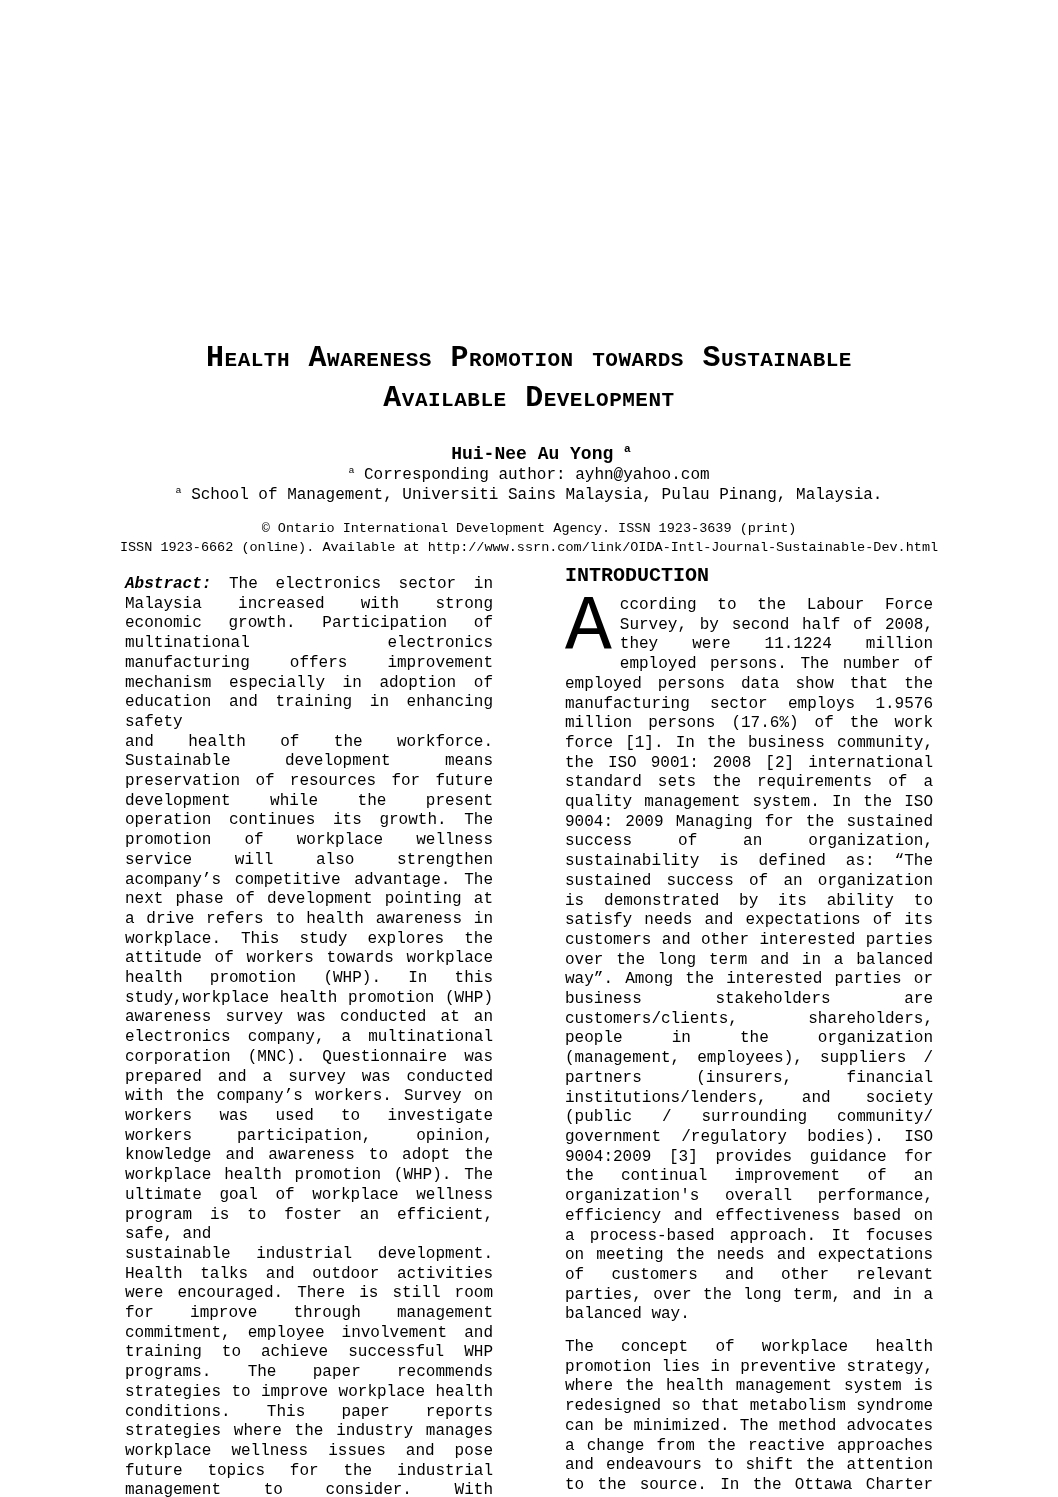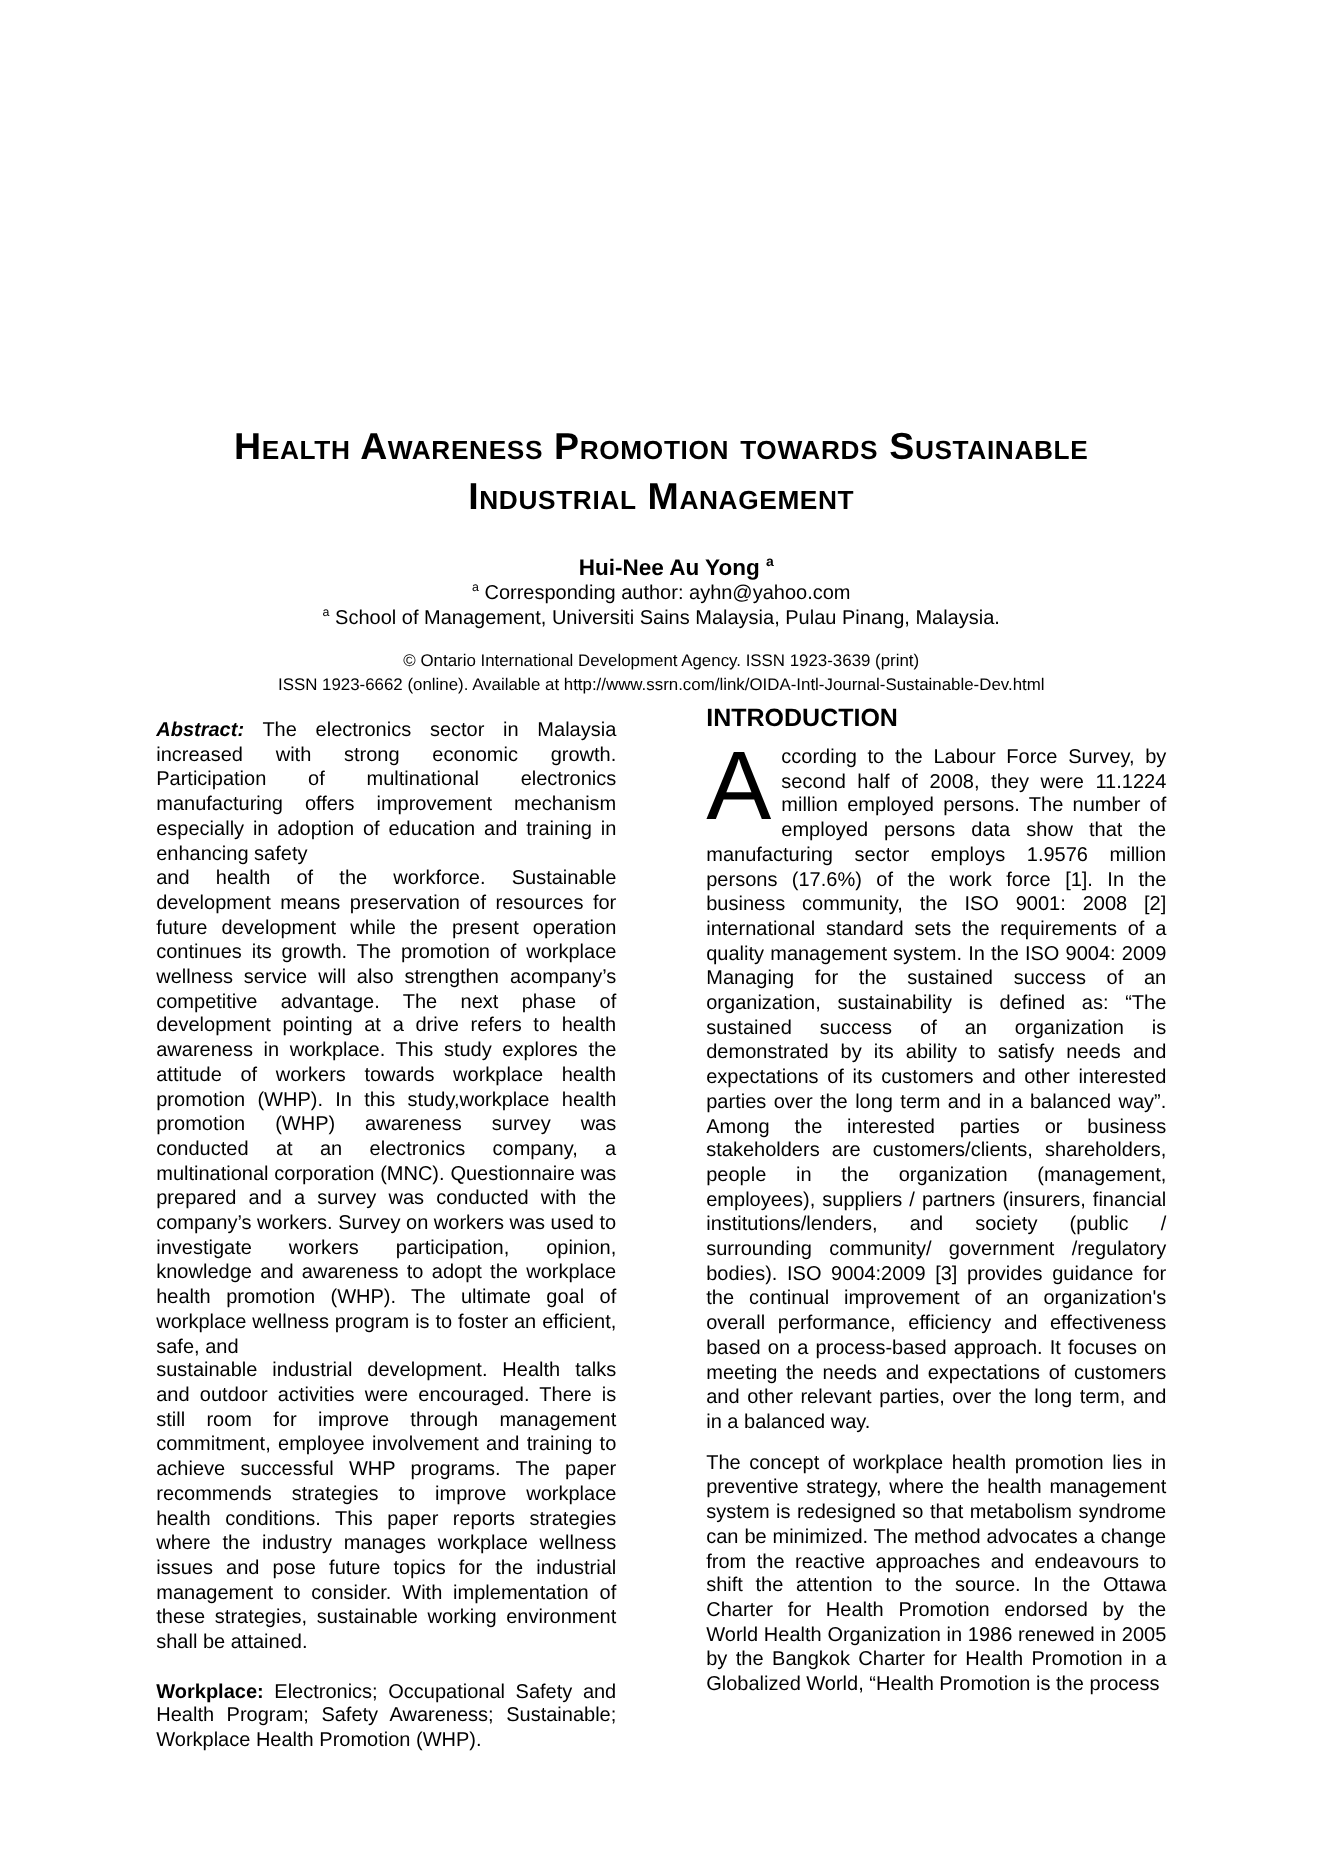--- a/index.html
+++ b/index.html
@@ -2,21 +2,21 @@
 <html><head>
 <meta charset="utf-8">
 <style>
   html, body { margin: 0; padding: 0; background: #ffffff; }
   .page {
     position: relative;
     width: 1058px;
     height: 1497px;
     background: #ffffff;
     color: #000000;
-    font-family: Liberation Sans, sans-serif;
+    font-family: Liberation Mono, monospace;
     overflow: hidden;
   }
   .header {
     position: absolute;
     top: 338px;
     left: 0;
     width: 1058px;
     text-align: center;
   }
   .title {
@@ -84,21 +84,21 @@
   }
 </style>
 </head>
 <body>
 
 <div class="page">
 
   <div class="header">
     <div class="title">
       <span class="title-line">Health Awareness Promotion towards Sustainable</span>
-      <span class="title-line">Industrial Management</span>
+      <span class="title-line">Available Development</span>
     </div>
 
     <div class="author-line"><span>Hui-Nee Au Yong</span> <sup class="sup">a</sup></div>
 
     <div class="affil-line"><sup class="sup">a</sup> <span>Corresponding author: ayhn@yahoo.com</span></div>
 
     <div class="affil-line"><sup class="sup">a</sup> <span>School of Management, Universiti Sains Malaysia, Pulau Pinang, Malaysia.</span></div>
 
     <div class="issn-block">
       <div>© Ontario International Development Agency. ISSN 1923-3639 (print)</div>

